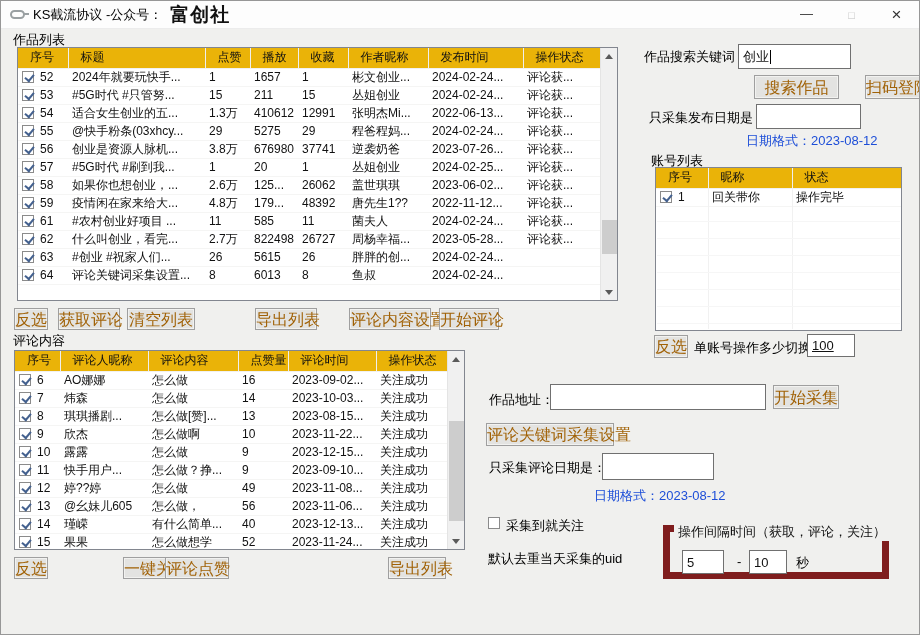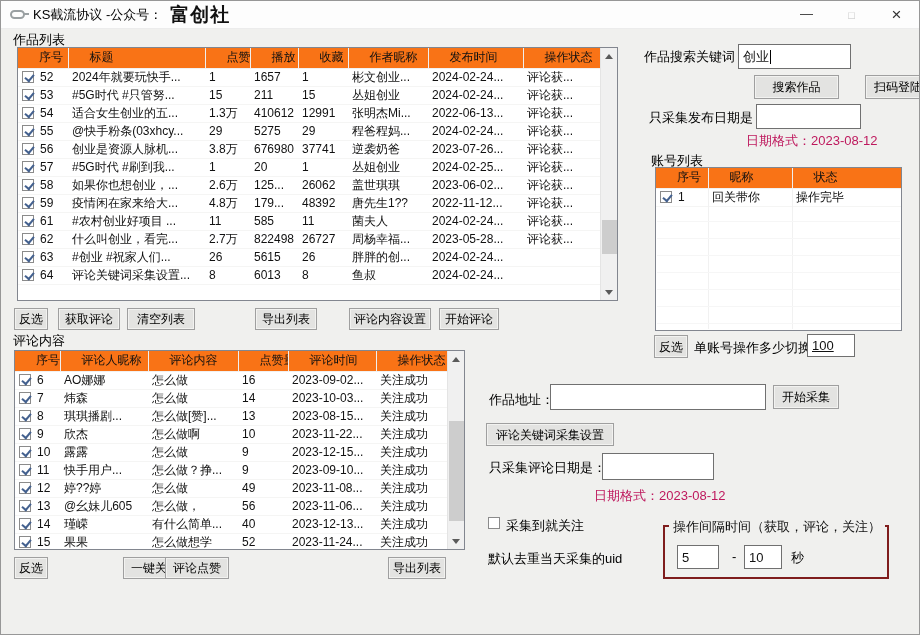--- a/index.html
+++ b/index.html
@@ -14,30 +14,30 @@
   .title-text { font-size:13px; color:#000; }
   .brand-text { font-size:19px; font-weight:bold; margin-left:8px; letter-spacing:1px; }
   .caption-buttons { position:absolute; right:0; top:0; height:28px; display:flex; }
   .cap-btn { width:45px; height:28px; display:flex; align-items:center; justify-content:center; color:#333; cursor:default; }
   .cap-btn.min span { font-size:13px; position:relative; top:-2px; }
   .cap-btn.max span { font-size:11px; color:#c3c3c3; }
   .cap-btn.close span { font-size:17px; }
 
   
   .lbl { position:absolute; font-size:13px; color:#000; white-space:nowrap; }
-  .btn { position:absolute; height:22px; background:#e3e3e1; border:1px solid #9f9f9f; box-shadow:inset 0 0 0 1px #f2f2f0; font-family:inherit; font-size:12px; color:#000000; text-align:center; line-height:19px; white-space:nowrap; }
+  .btn { position:absolute; height:22px; background:#e3e3e1; border:1px solid #9f9f9f; box-shadow:inset 0 0 0 1px #f2f2f0; font-family:inherit; font-size:16px; color:#a16207; text-align:center; line-height:19px; white-space:nowrap; }
   .input { position:absolute; background:#fff; border:1px solid #707070; font-family:inherit; font-size:13px; padding:2px 4px; color:#111; }
   .textbox { position:absolute; background:#fff; border:1px solid #707070; font-size:13px; padding:2px 4px; display:flex; align-items:center; }
   .caret { display:inline-block; width:1px; height:14px; background:#000; margin-left:1px; }
-  .red { position:absolute; color:#be185d; font-size:13px; white-space:nowrap; }
+  .red { position:absolute; color:#1d4ed8; font-size:13px; white-space:nowrap; }
 
   
   .tablebox { position:absolute; background:#fff; border:1px solid #82868f; overflow:hidden; }
   .tablebox table { border-collapse:collapse; table-layout:fixed; }
-  .tablebox th { font-weight:normal; text-align:left; font-size:12px; height:20px; padding:0 21px; border-right:1px solid #efefef; border-bottom:1px solid #f1f1f1; background:#f97316; white-space:nowrap; overflow:hidden; }
+  .tablebox th { font-weight:normal; text-align:left; font-size:12px; height:20px; padding:0 12px; border-right:1px solid #efefef; border-bottom:1px solid #f1f1f1; background:#eab308; white-space:nowrap; overflow:hidden; }
   .tablebox td { font-size:12px; padding:0 4px; border-bottom:1px solid #f5f5f4; white-space:nowrap; overflow:hidden; }
   .works td { height:16px; }
   .cmts td { height:17px; }
   .accs td { height:17px; }
   .cb { display:inline-block; width:12px; height:12px; border:1px solid #8b8b8b; background:#fff; vertical-align:-2px; margin-right:6px; position:relative; }
   .cb.checked::after { content:""; position:absolute; left:2px; top:2px; width:7px; height:4px; border-left:2px solid #44618f; border-bottom:2px solid #44618f; transform:rotate(-50deg); }
 
   
   .vscroll { position:absolute; top:0; right:0; bottom:0; width:17px; background:#f0f0f0; border-left:1px solid #e4e4e4; }
   .sarr { position:absolute; left:0; width:16px; height:17px; }
@@ -45,21 +45,21 @@
   .sarr.up::after { content:""; position:absolute; left:4px; top:6px; border:4px solid transparent; border-bottom:5px solid #5a5a5a; border-top:none; }
   .sarr.down::after { content:""; position:absolute; left:4px; top:7px; border:4px solid transparent; border-top:5px solid #5a5a5a; border-bottom:none; }
   .sthumb { position:absolute; left:1px; width:15px; background:#cdcdcd; }
 
   
   .acc-grid-col { position:absolute; top:20px; bottom:1px; width:1px; background:#f1f1f1; }
   .acc-grid-rows { position:absolute; left:1px; right:1px; top:37px; bottom:1px;
      background:repeating-linear-gradient(to bottom, transparent 0 16px, #f6f6f6 16px 17px); }
 
   
-  .groupbox { position:absolute; border:2px solid #7f1d1d; }
+  .groupbox { position:absolute; border:7px solid #7f1d1d; }
   .group-label { position:absolute; left:4px; top:-9px; background:#f0f0ee; padding:0 4px; font-size:13px; white-space:nowrap; }
 </style>
 </head>
 <body>
 
 <div class="window">
 
   <div class="titlebar">
     <span class="app-icon"></span>
     <span class="title-text">KS截流协议 -公众号：</span>

